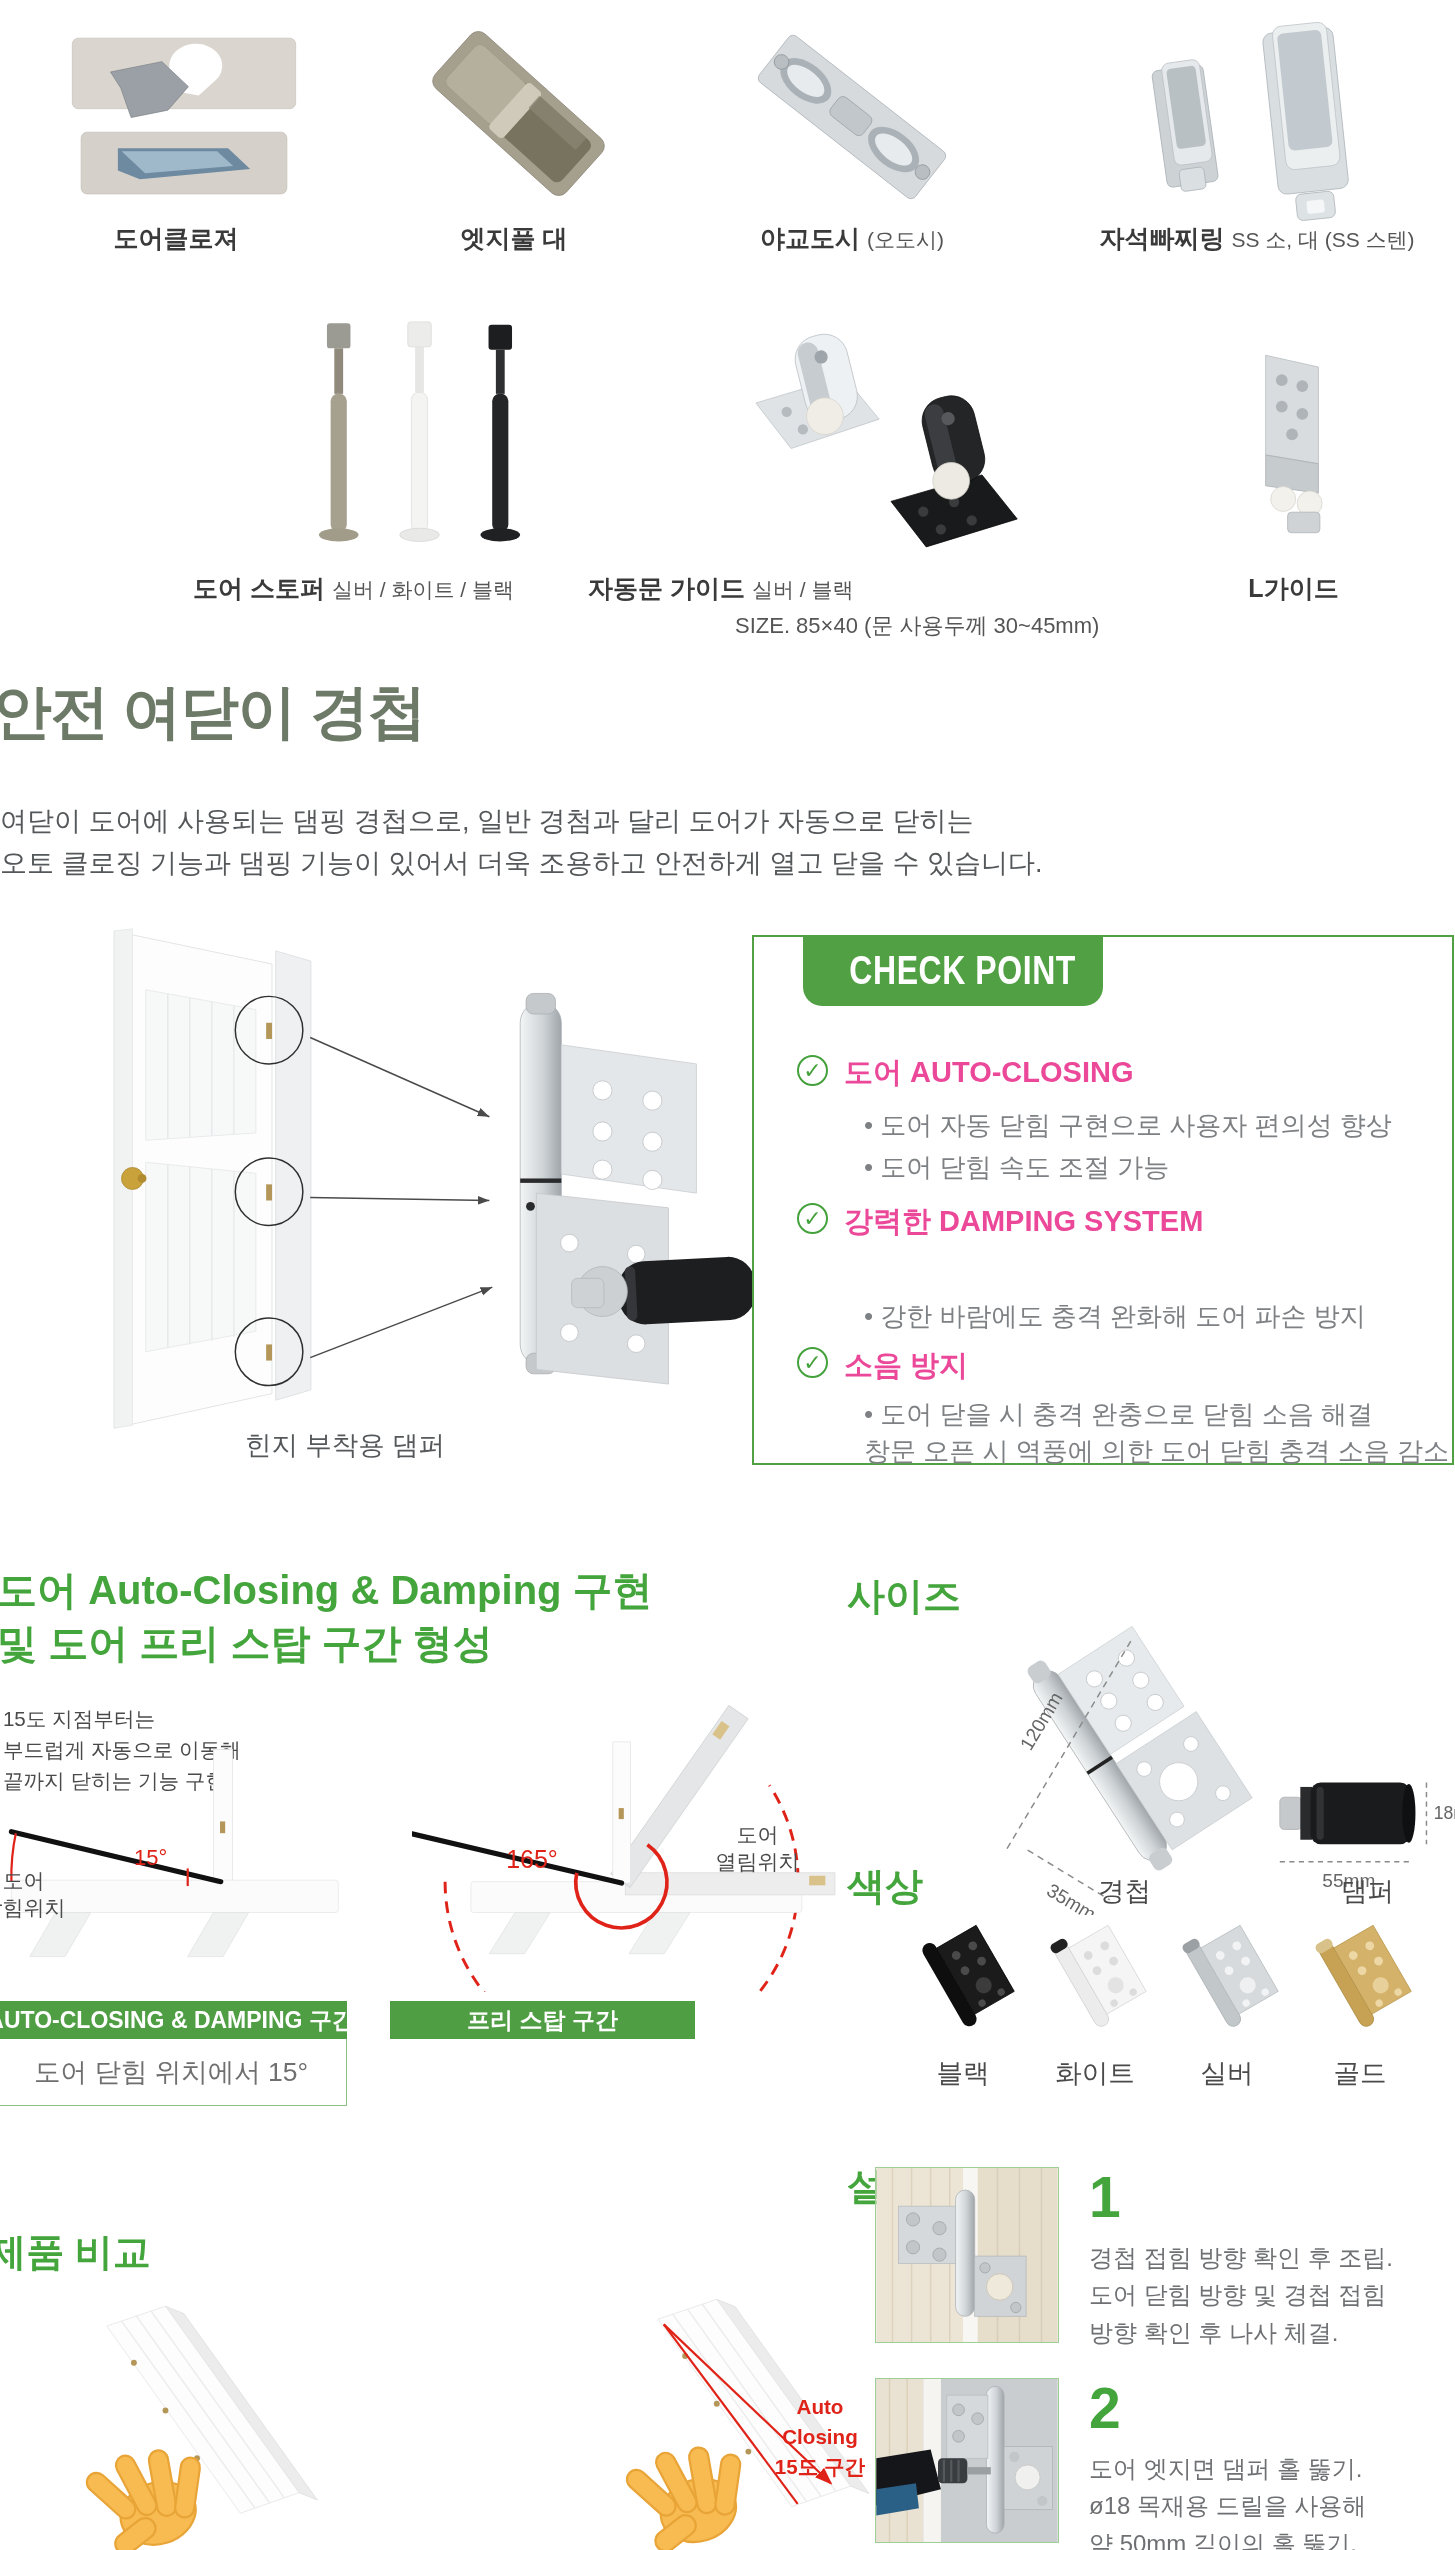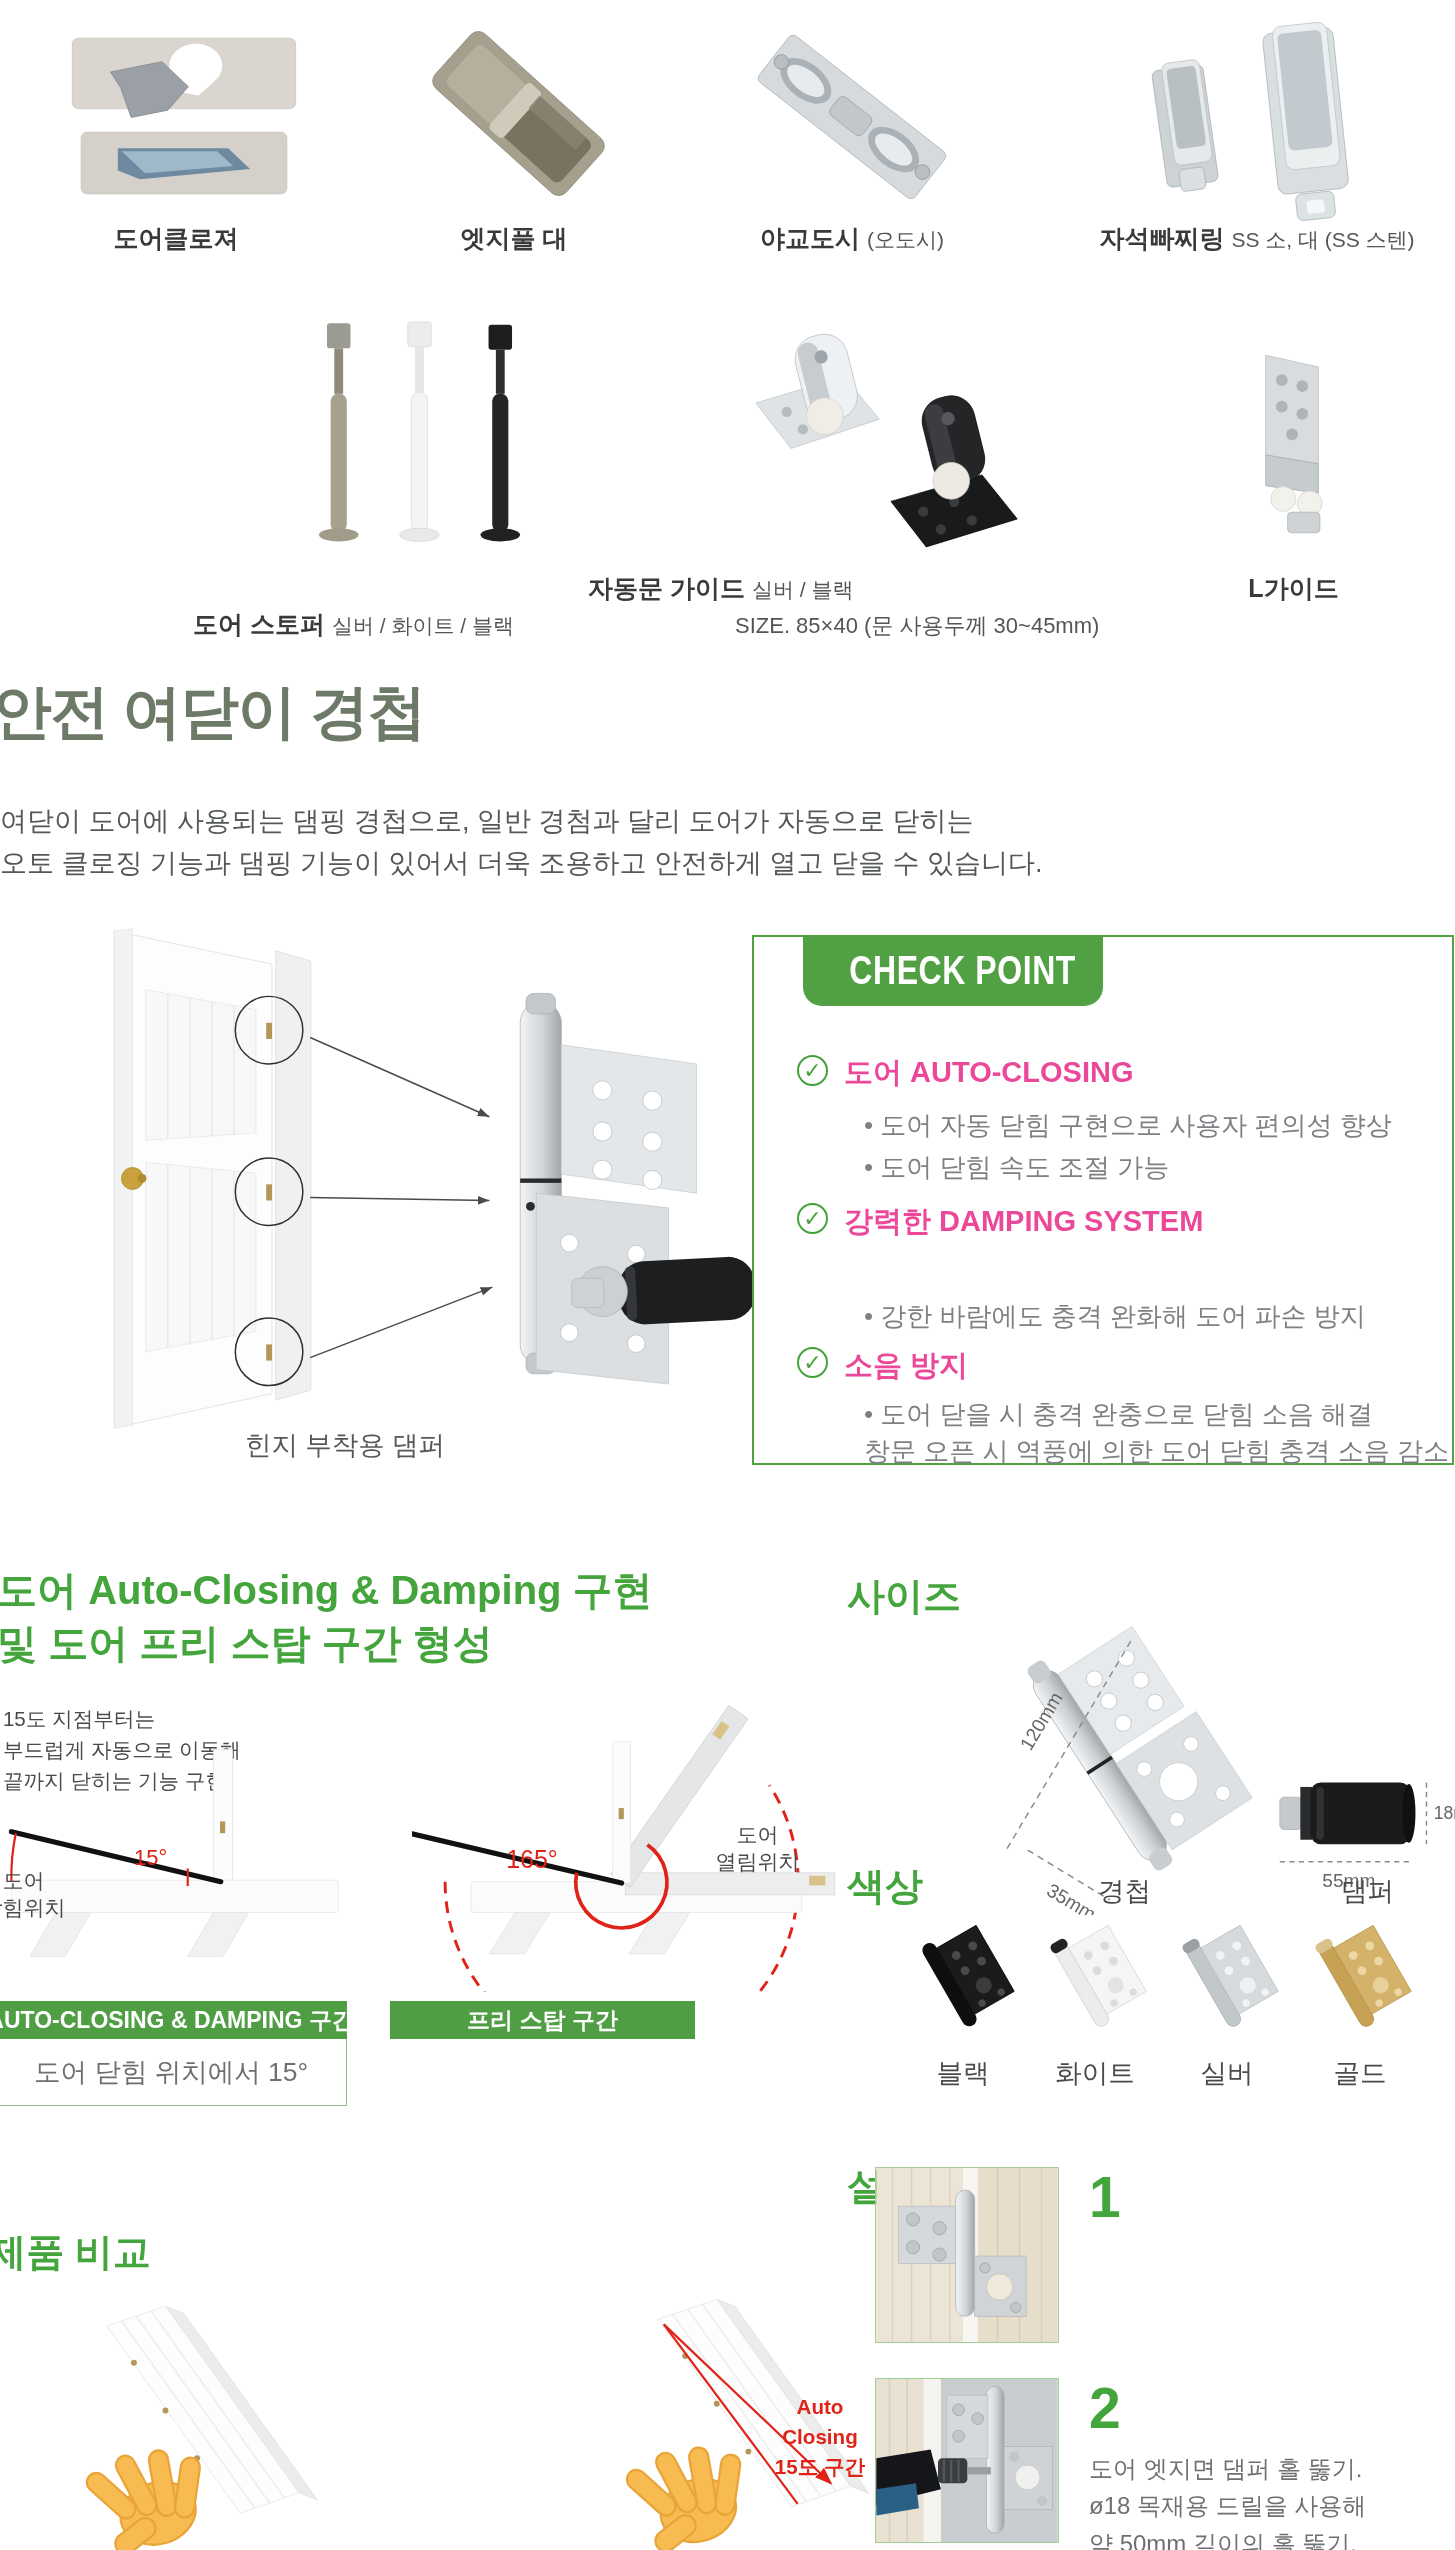--- a/index.html
+++ b/index.html
@@ -152,21 +152,21 @@
       <circle cx="112" cy="56" r="8" fill="#aeb4b8"></circle>
     <circle cx="84" cy="84" r="8" fill="#aeb4b8"></circle>
       <circle cx="112" cy="94" r="8" fill="#aeb4b8"></circle>
     <circle cx="98" cy="122" r="8" fill="#aeb4b8"></circle>
     <polygon points="62,150 134,162 134,202 62,192" fill="#c6cbce" stroke="#a7adb1"></polygon>
     <circle cx="86" cy="210" r="17" fill="#f3f1ec" stroke="#d6d3cc"></circle>
     <circle cx="122" cy="216" r="17" fill="#f3f1ec" stroke="#d6d3cc"></circle>
     <rect x="92" y="228" width="44" height="28" rx="5" fill="#cfd3d6" stroke="#aab0b4"></rect>
   </svg>
 
-  <div class="abs p-label" style="left:193px;top:572px;text-align:left;margin-top:36px;">
+  <div class="abs p-label" style="left:193px;top:572px;text-align:left;">
     <span>도어 스토퍼</span>
     <span class="p-sub">실버 / 화이트 / 블랙</span>
   </div>
   <div class="abs p-label" style="left:588px;top:572px;text-align:left;">
     <span>자동문 가이드</span>
     <span class="p-sub">실버 / 블랙</span>
   </div>
   <div class="abs p-size" style="left:735px;top:611px;">
     <span>SIZE. 85×40 (문 사용두께 30~45mm)</span>
   </div>
@@ -470,20 +470,25 @@
       <circle cx="86" cy="82" r="9" fill="#c2c6c9" stroke="#9aa0a3"></circle>
     <circle cx="50" cy="108" r="9" fill="#c2c6c9" stroke="#9aa0a3"></circle>
       <circle cx="86" cy="118" r="9" fill="#c2c6c9" stroke="#9aa0a3"></circle>
     <rect x="108" y="30" width="26" height="172" rx="13" fill="url(#gradAl)" stroke="#a9aeb2"></rect>
     <rect x="134" y="120" width="70" height="82" fill="#d0d4d6" stroke="#b2b6b8"></rect>
     <circle cx="168" cy="162" r="18" fill="#efe9dc" stroke="#c5bfae"></circle>
     <circle cx="148" cy="136" r="7" fill="#c2c6c9" stroke="#9aa0a3"></circle>
       <circle cx="190" cy="190" r="7" fill="#c2c6c9" stroke="#9aa0a3"></circle>
   </svg>
   <div class="abs step-num" style="left:1089px;top:2164px;">1</div>
+  <div class="abs step-text" style="left:1089px;top:2239px;">
+    <div>경첩 접힘 방향 확인 후 조립.</div>
+    <div>도어 닫힘 방향 및 경첩 접힘</div>
+    <div>방향 확인 후 나사 체결.</div>
+  </div>
 
   <svg class="abs" style="left:875px;top:2378px;border:0.7px solid #9fcf97;" width="182" height="163" viewBox="0 0 247 222">
     <rect x="0" y="0" width="247" height="222" fill="#c9cdd0"></rect>
     <rect x="0" y="0" width="64" height="222" fill="#e9e1d1"></rect>
     <g stroke="#dbd0ba" stroke-width="2">
         <line x1="18" y1="0" x2="18" y2="222"></line>
         <line x1="42" y1="0" x2="42" y2="222"></line>
       </g>
     <rect x="64" y="0" width="24" height="222" fill="#f5f4f1"></rect>
     <rect x="150" y="10" width="24" height="200" rx="12" fill="url(#gradAl)" stroke="#a9aeb2"></rect>

